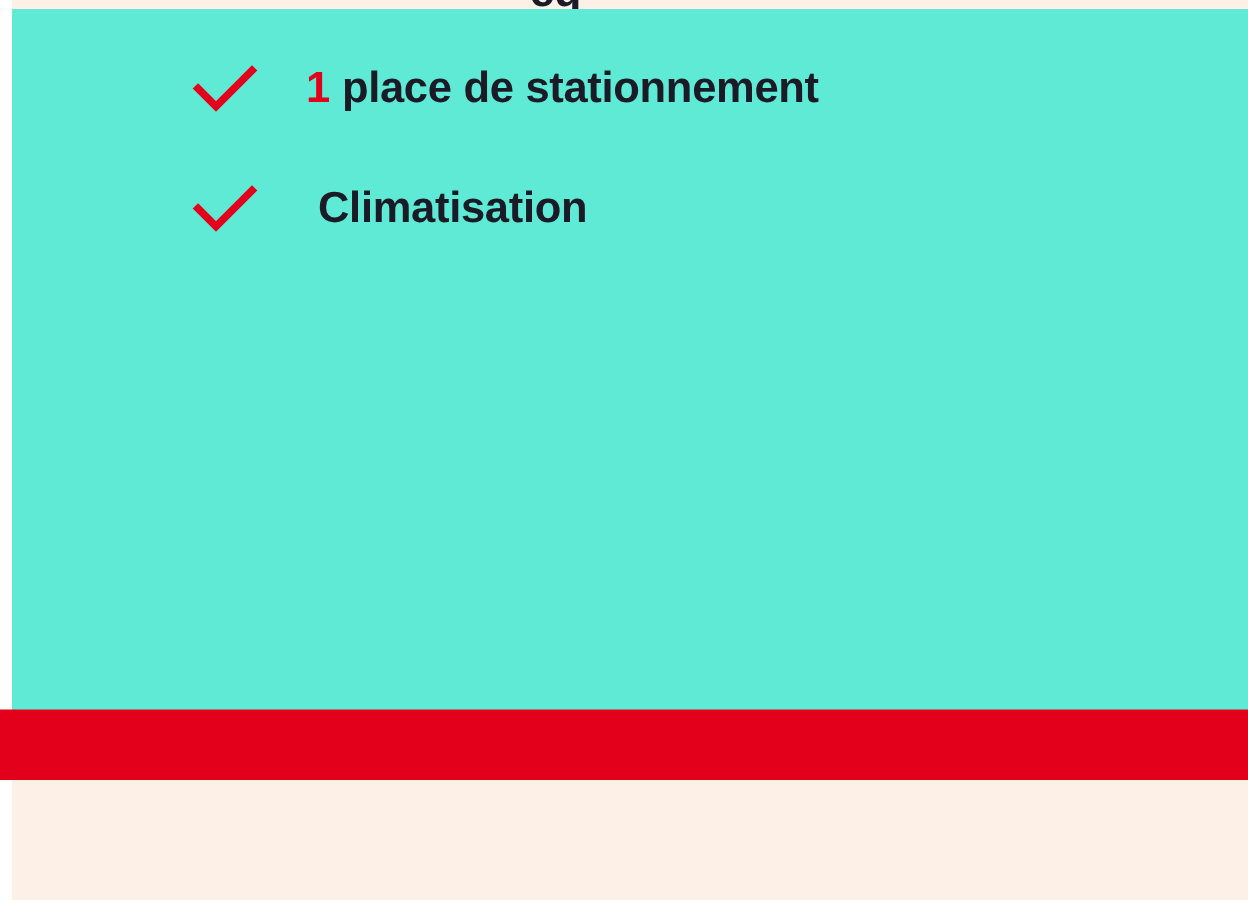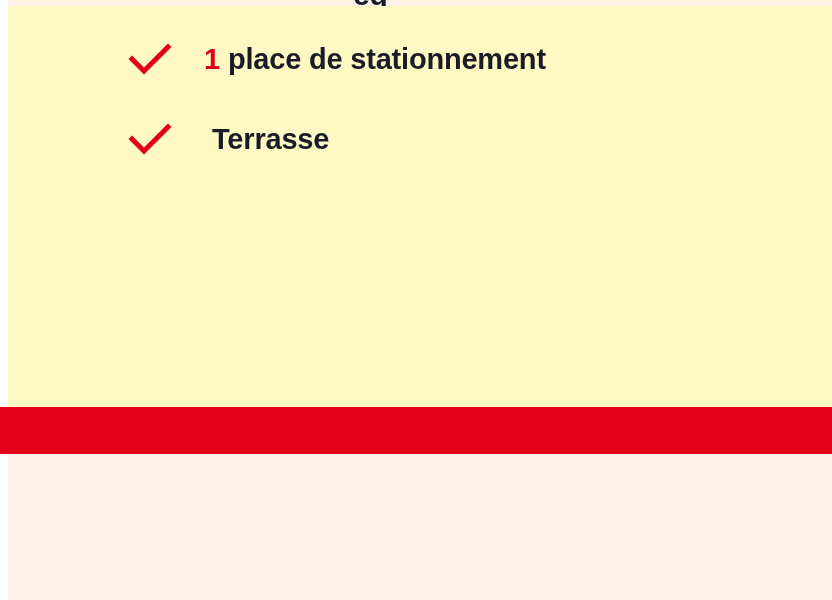--- a/index.html
+++ b/index.html
@@ -10,22 +10,22 @@
     width: 832px;
     height: 600px;
     background: #fdf0e7;
     font-family: "Liberation Sans", sans-serif;
     overflow: hidden;
     position: relative;
   }
   .page {
     position: relative;
     width: 832px;
-    height: 454px;
-    background: #fef9c3;
+    height: 520px;
+    background: #5eead4;
     box-sizing: border-box;
   }
   .left-rail {
     position: absolute;
     left: 0;
     top: 0;
     width: 8px;
     height: 600px;
     background: #ffffff;
   }
@@ -119,31 +119,31 @@
           <path d="M4 21 L16 33 L40 9" fill="none" stroke="#e2001a" stroke-width="5" stroke-linecap="square" stroke-linejoin="miter"></path>
         </svg>
       </span>
       <span class="feature-text">
         <span class="feature-qty">1</span><span>place de stationnement</span>
       </span>
     </li>
 
 
 
-
     <li class="feature-item">
       <span class="check-icon">
         <svg width="44" height="44" viewBox="0 0 44 44" aria-hidden="true">
           <path d="M4 21 L16 33 L40 9" fill="none" stroke="#e2001a" stroke-width="5" stroke-linecap="square" stroke-linejoin="miter"></path>
         </svg>
       </span>
       <span class="feature-text">
-        <span class="feature-qty"></span><span>Terrasse</span>
+        <span class="feature-qty"></span><span>Climatisation</span>
       </span>
     </li>
+
 
   </ul>
 
   <div class="bottom-bar">
     <div class="bottom-bar-inner"></div>
   </div>
 
 </div>
 
 </body></html>

